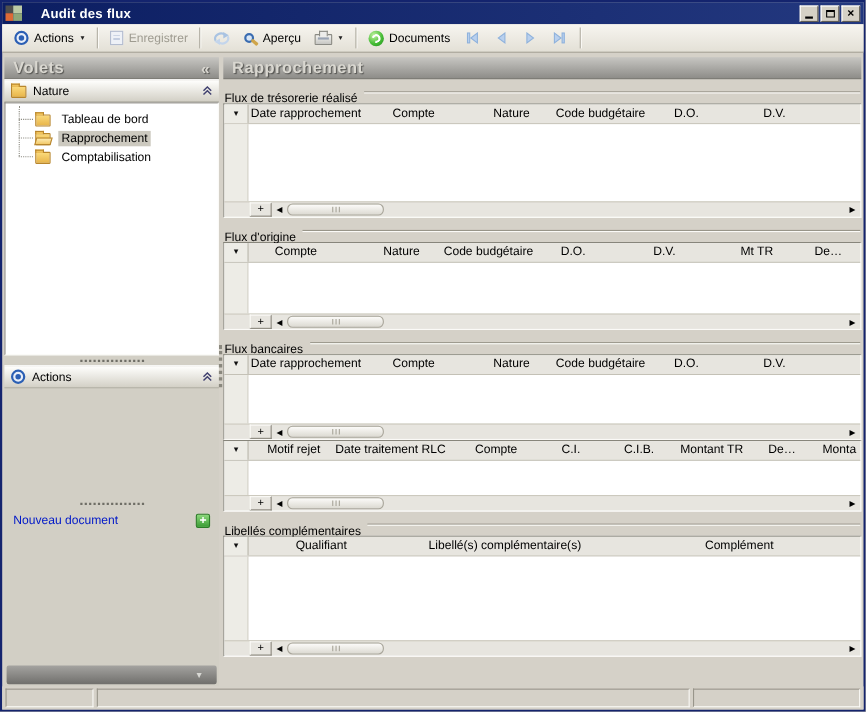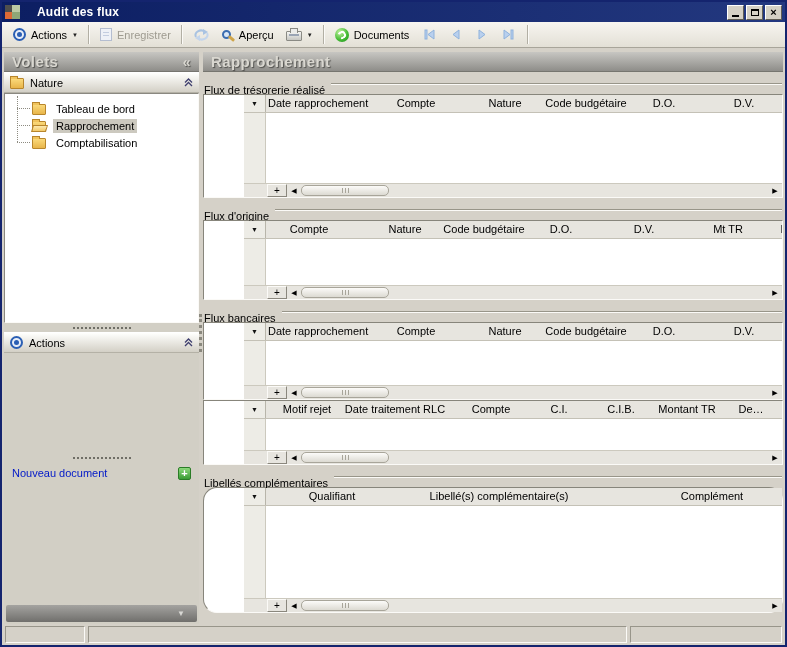--- a/index.html
+++ b/index.html
@@ -78,21 +78,21 @@
     color:#fff;font-weight:bold;font-size:11px;line-height:11px;text-align:center;cursor:pointer;}
   .sidebar-filler{flex:1;}
   .collapse-bar{height:17px;margin:2px;background:linear-gradient(#a4a3a0,#706f6c);border-radius:2px;
     display:flex;align-items:center;justify-content:flex-end;padding-right:12px;color:#d8d8d4;font-size:8px;flex:0 0 auto;cursor:default;}
 
   
   .main{flex:1;margin-left:4px;display:flex;flex-direction:column;min-width:0;}
   .section-label-row{display:flex;align-items:center;margin:6px 1px 4px 1px;height:12px;flex:0 0 auto;}
   .section-label{margin-right:6px;white-space:nowrap;margin-top:12px;}
   .groove{flex:1;height:2px;border-top:1px solid #989589;border-bottom:1px solid #fbfaf7;}
-  .grid{border:1px solid;border-color:#87857b #fbfaf7 #fbfaf7 #87857b;background:#fff;display:flex;flex-direction:column;flex:0 0 auto;padding-left:40px;}
+  .grid{border:1px solid;border-color:#87857b #fbfaf7 #fbfaf7 #87857b;background:#fff;display:flex;flex-direction:column;flex:0 0 auto;}
   .grid-header{height:18px;display:flex;background:#e7e5df;border-bottom:1px solid #c4c1b6;flex:0 0 auto;}
   .sel-head{width:22px;border-right:1px solid #b8b5aa;background:#edece6;display:flex;align-items:center;justify-content:center;
     font-size:7px;color:#111;flex:0 0 auto;cursor:default;}
   .head-labels{position:relative;flex:1;overflow:hidden;}
   .head-label{position:absolute;top:0;line-height:17px;white-space:nowrap;cursor:default;}
   .head-label.centered{transform:translateX(-50%);}
   .grid-body{flex:1;display:flex;min-height:0;}
   .sel-col{width:22px;background:#edece6;border-right:1px solid #ccc9be;flex:0 0 auto;}
   .body-white{flex:1;background:#fff;}
   .grid-footer{height:14px;background:#e7e5df;border-top:1px solid #ccc9be;display:flex;align-items:center;flex:0 0 auto;}
@@ -394,21 +394,21 @@
                 <div class="scroll-track"></div>
                 <span class="scroll-right">▶</span>
               </div>
             </div>
           </div>
           <div class="section">
             <div class="section-label-row">
               <span class="section-label">Libellés complémentaires</span>
               <span class="groove"></span>
             </div>
-            <div class="grid" style="height: 126px; border-radius: 14px;">
+            <div class="grid" style="height: 110px;">
               <div class="grid-header">
                 <div class="sel-head">▼</div>
                 <div class="head-labels">
                   <span class="head-label centered" style="left: 66px;">Qualifiant</span>
                   <span class="head-label centered" style="left: 233px;">Libellé(s) complémentaire(s)</span>
                   <span class="head-label centered" style="left: 446px;">Complément</span>
                 </div>
               </div>
               <div class="grid-body">
                 <div class="sel-col"></div>

